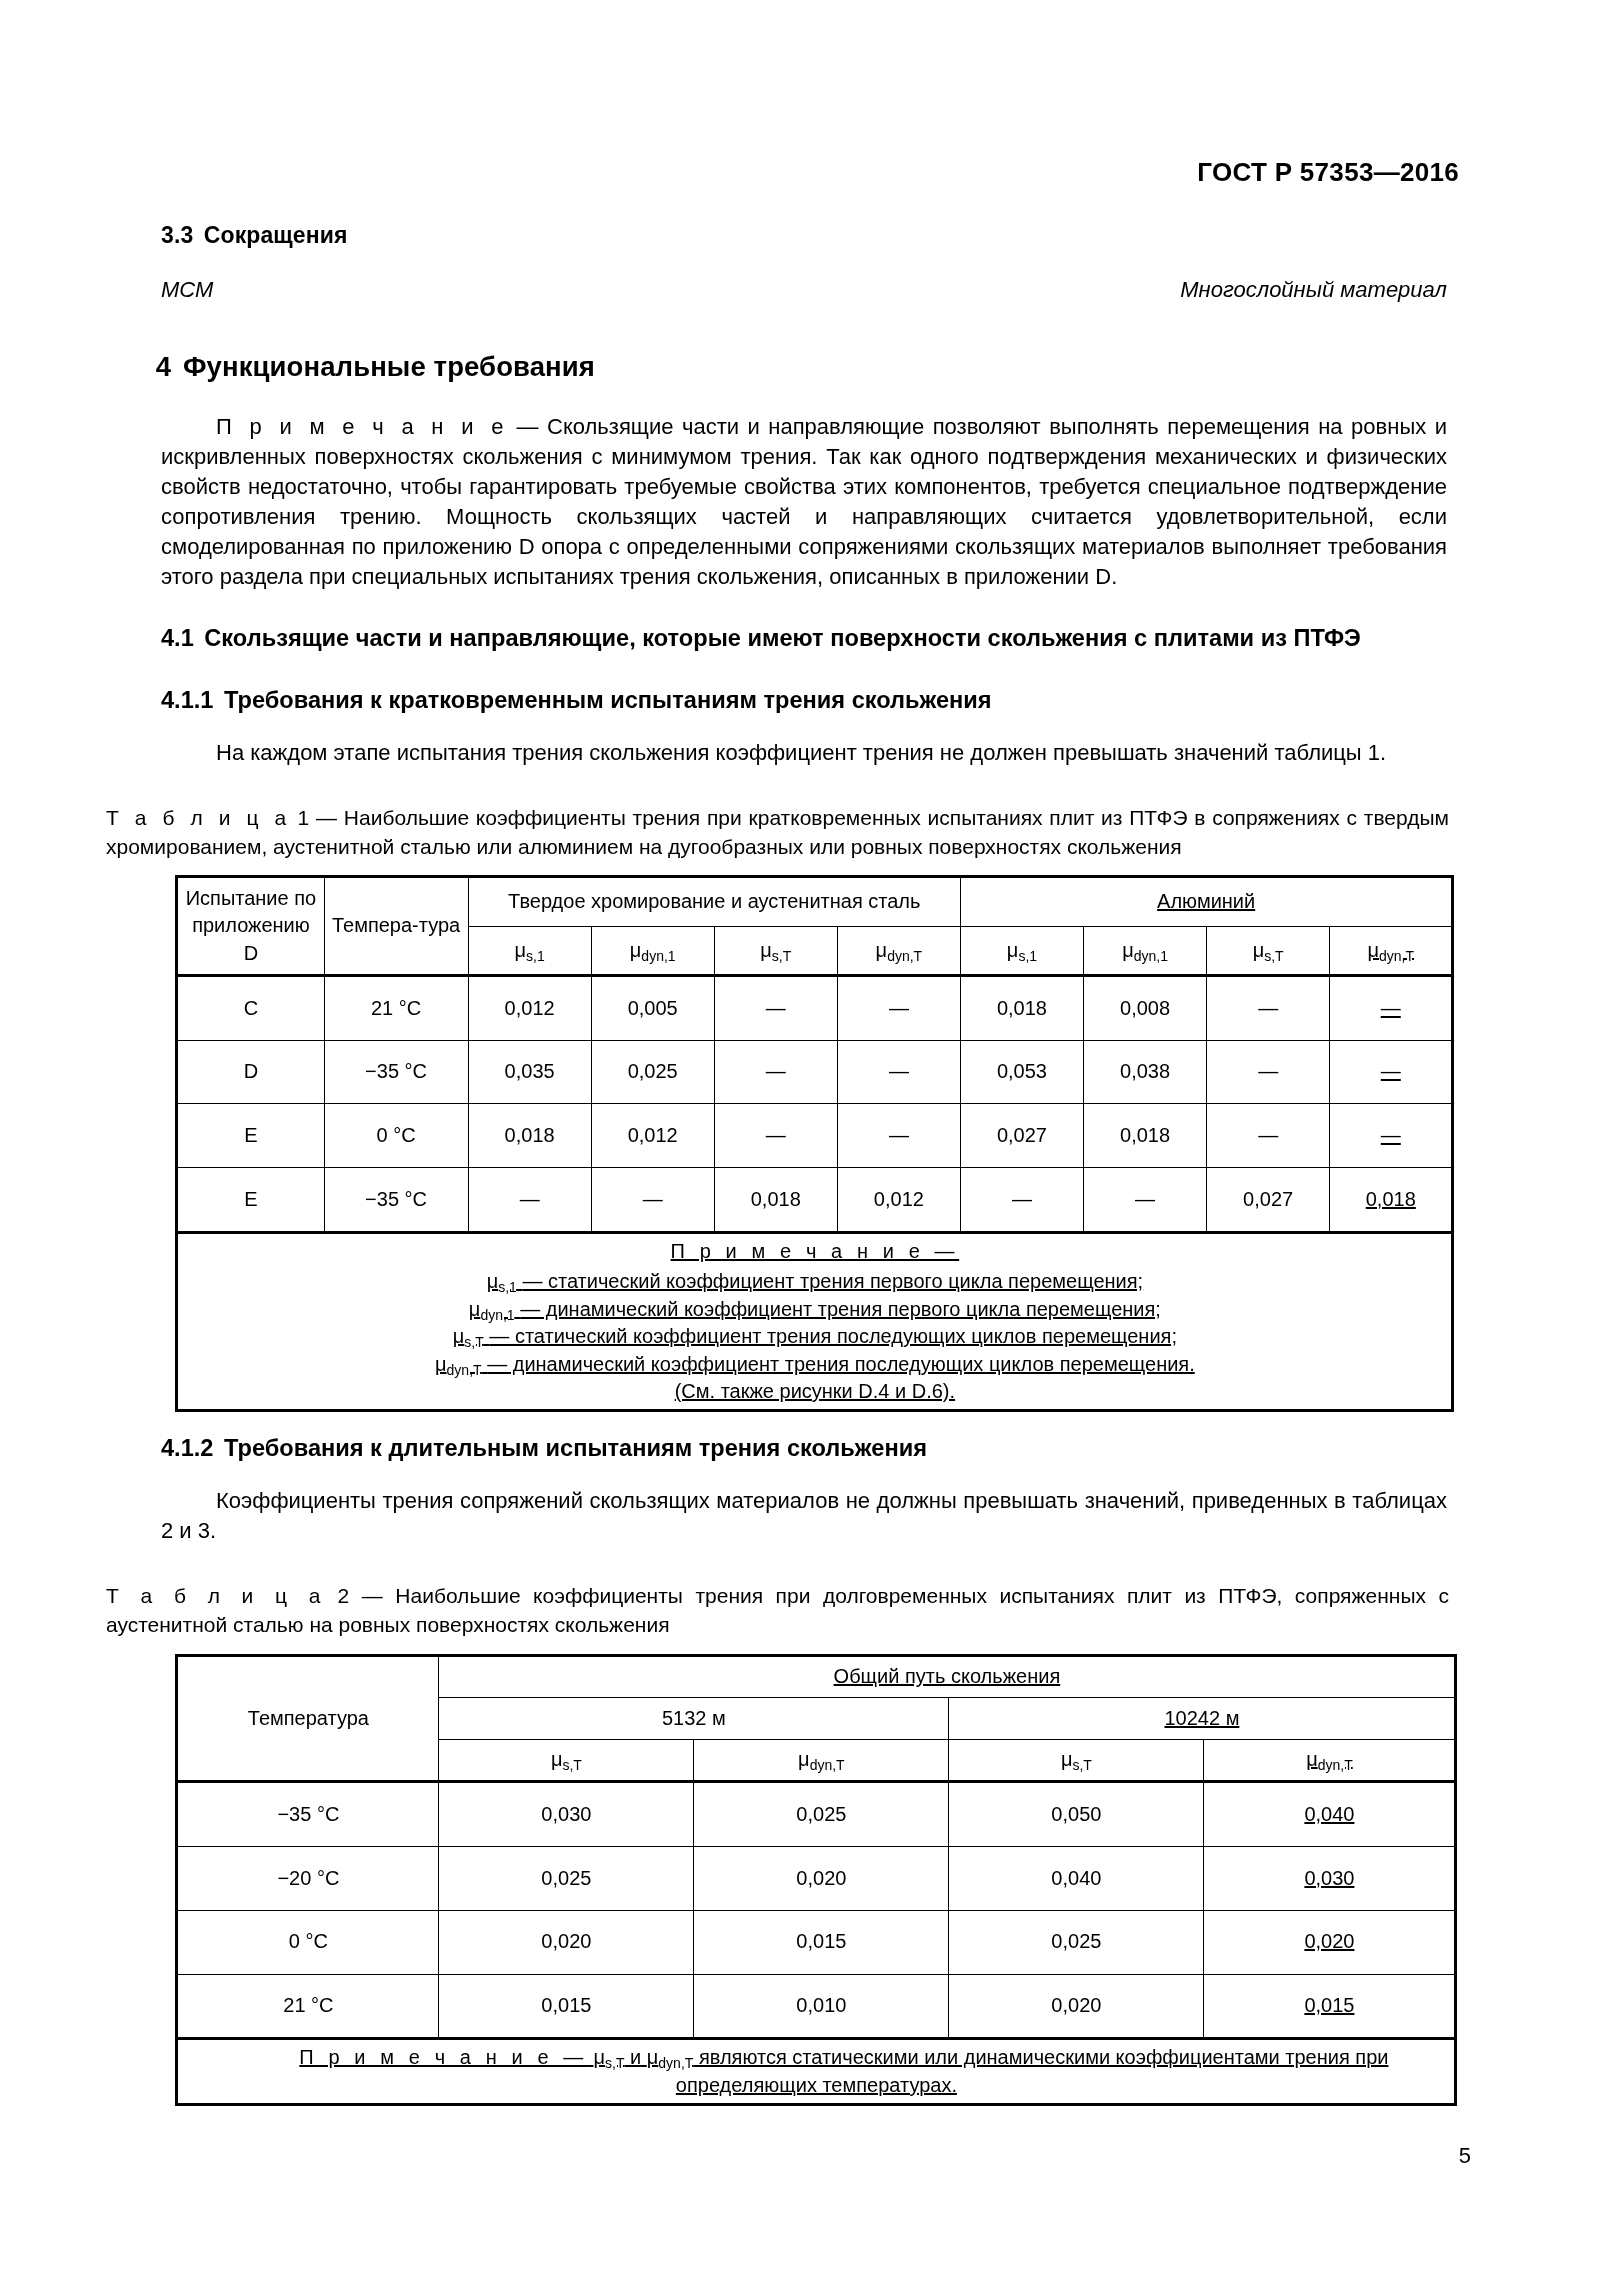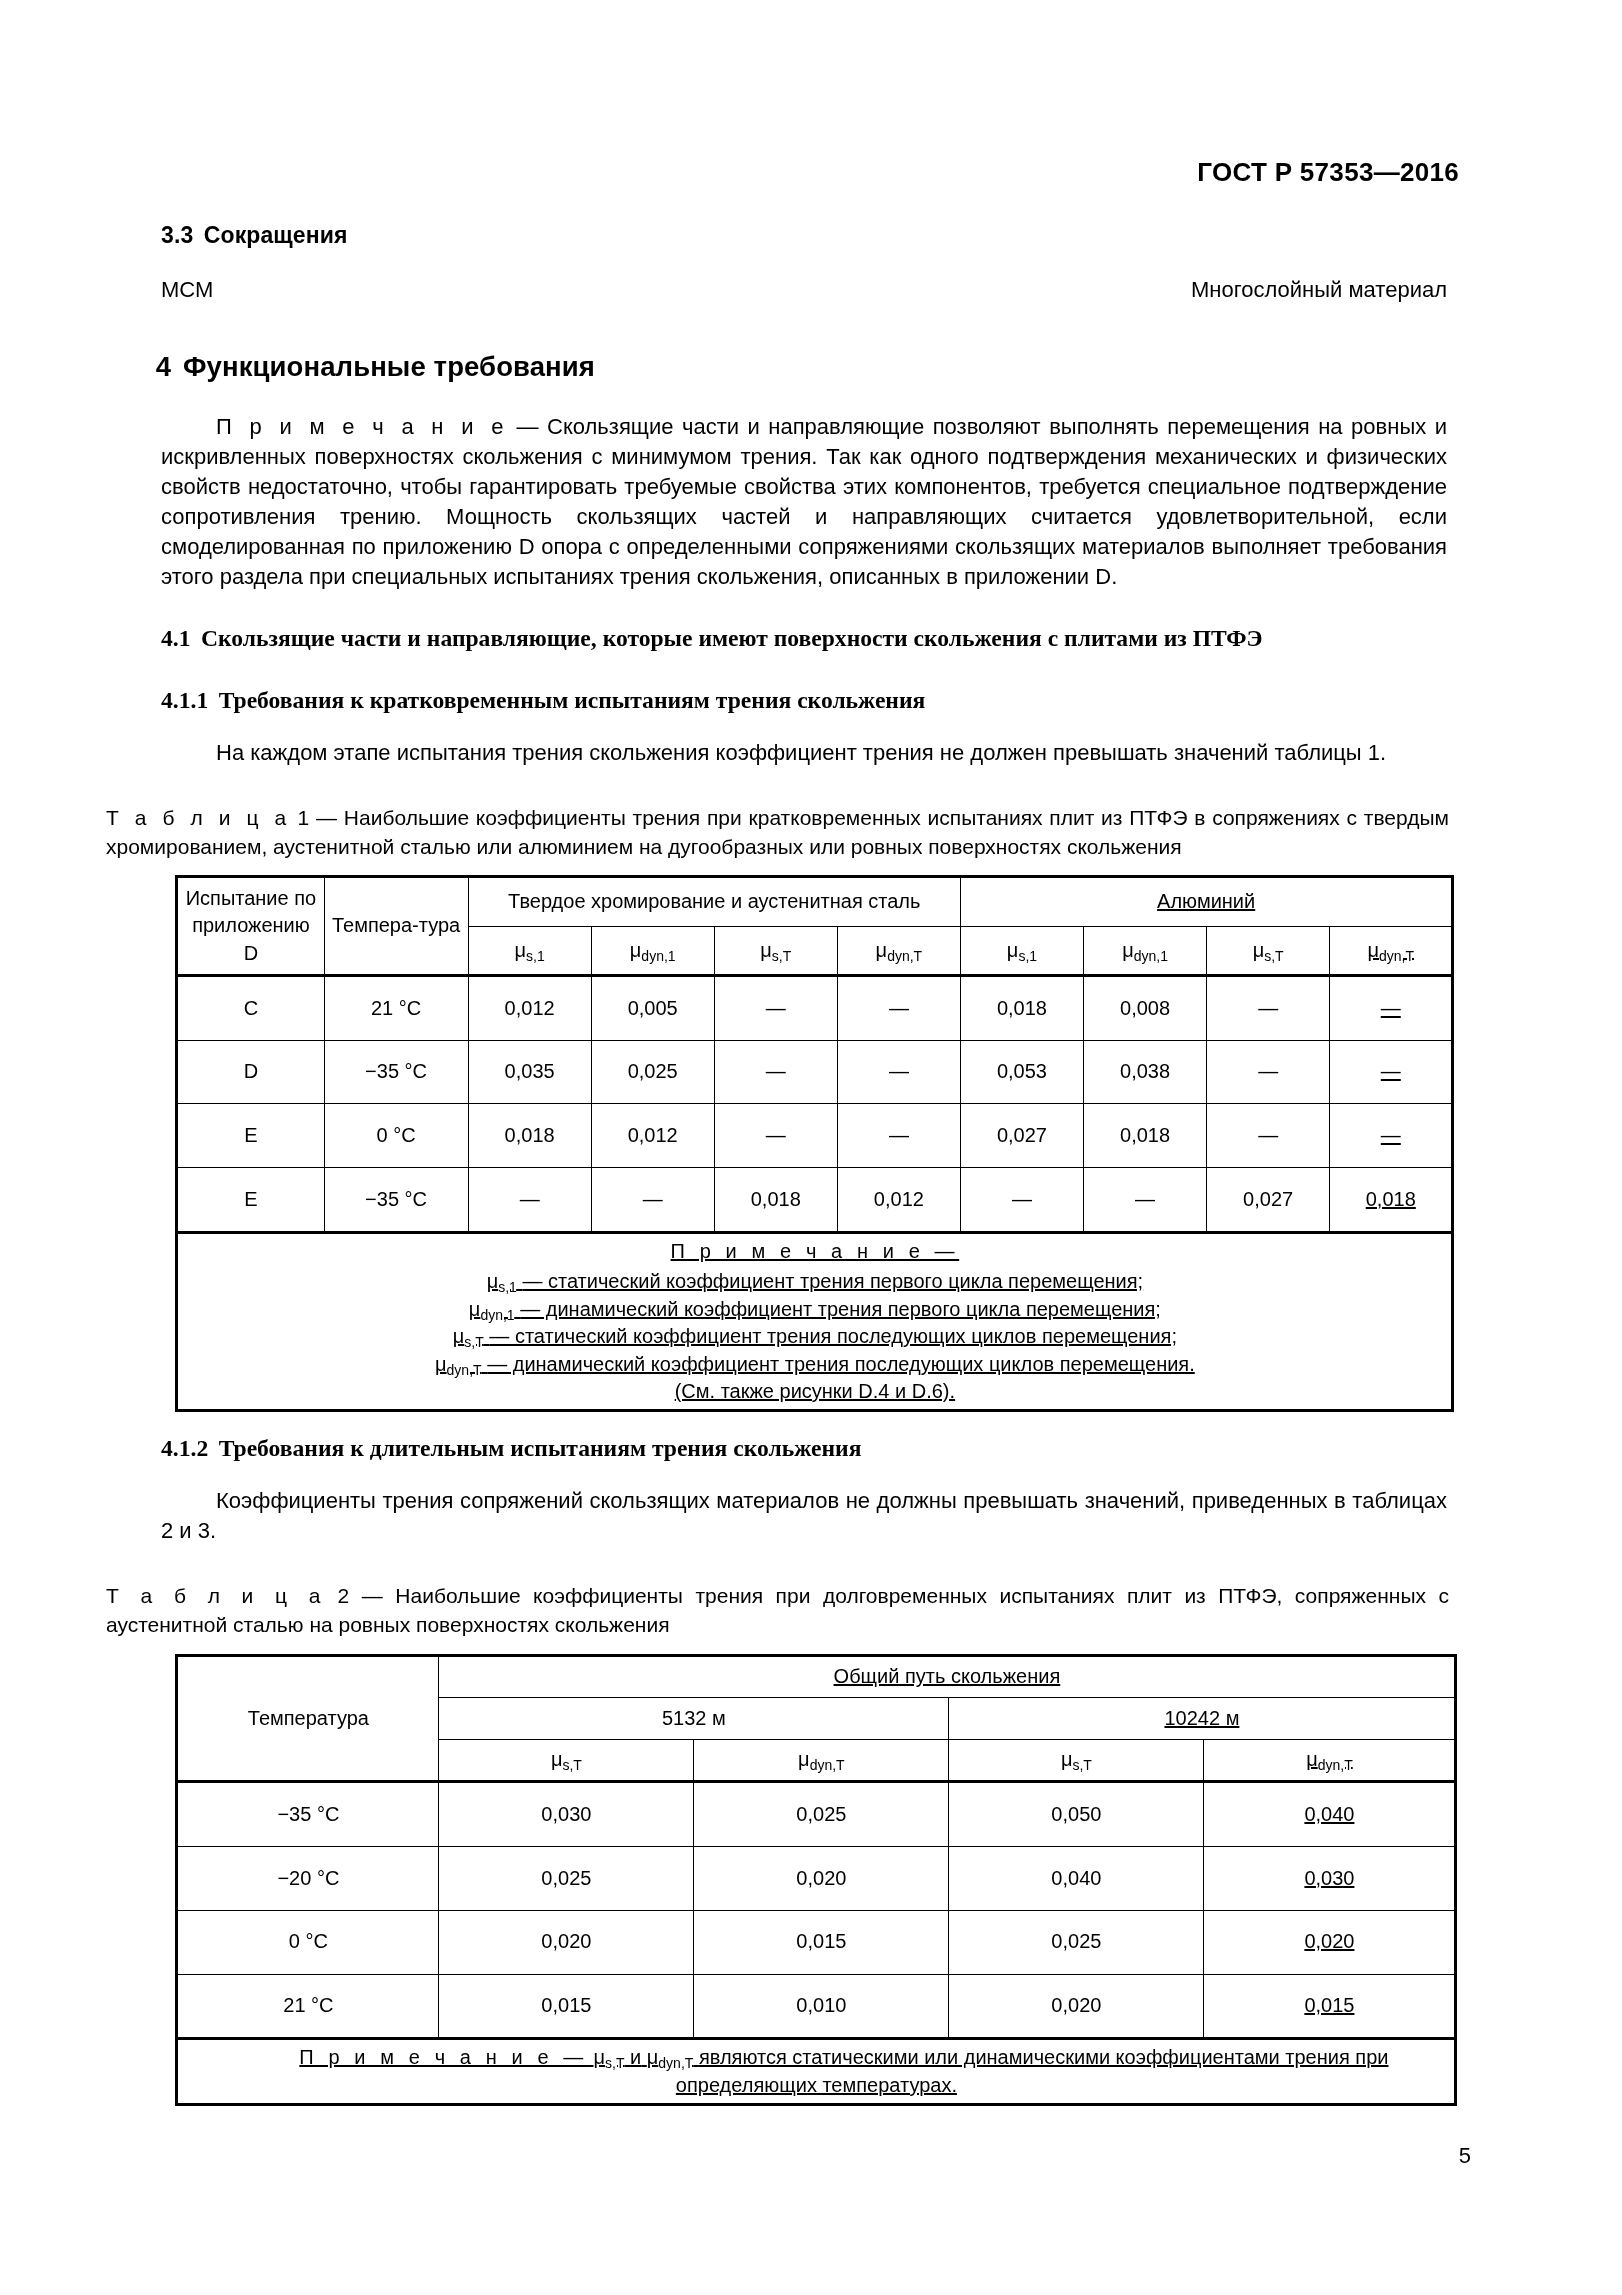--- a/index.html
+++ b/index.html
@@ -51,20 +51,21 @@
   h3.sub-head .num { margin-right: 10.5px; }
 
   .abbr-list {
     margin: 0 0 46px 0;
     padding: 0;
   }
   .abbr-row {
     display: flex;
     font-size: 22px;
     line-height: 31px;
+    font-style: italic;
   }
   .abbr-term {
     width: 118px;
     flex: 0 0 118px;
   }
   .abbr-def { flex: 1 1 auto; text-align: right; }
 
   h2.section-head {
     font-size: 27.5px;
     font-weight: bold;
@@ -86,21 +87,20 @@
   .note-lead {
     letter-spacing: 4.6px;
   }
 
   h4.sub-sub-head {
     font-size: 23.6px;
     font-weight: bold;
     margin: 31px 0 22px 0;
     padding: 0;
     line-height: 31px;
-    font-family: Liberation Serif, serif;
   }
   h4.sub-sub-head .num { margin-right: 10.5px; }
 
   p.table-caption {
     font-size: 21px;
     line-height: 29px;
     margin: 35px 0 14.4px -55px;
     width: 1343px;
     text-align: justify;
     text-indent: 0;

